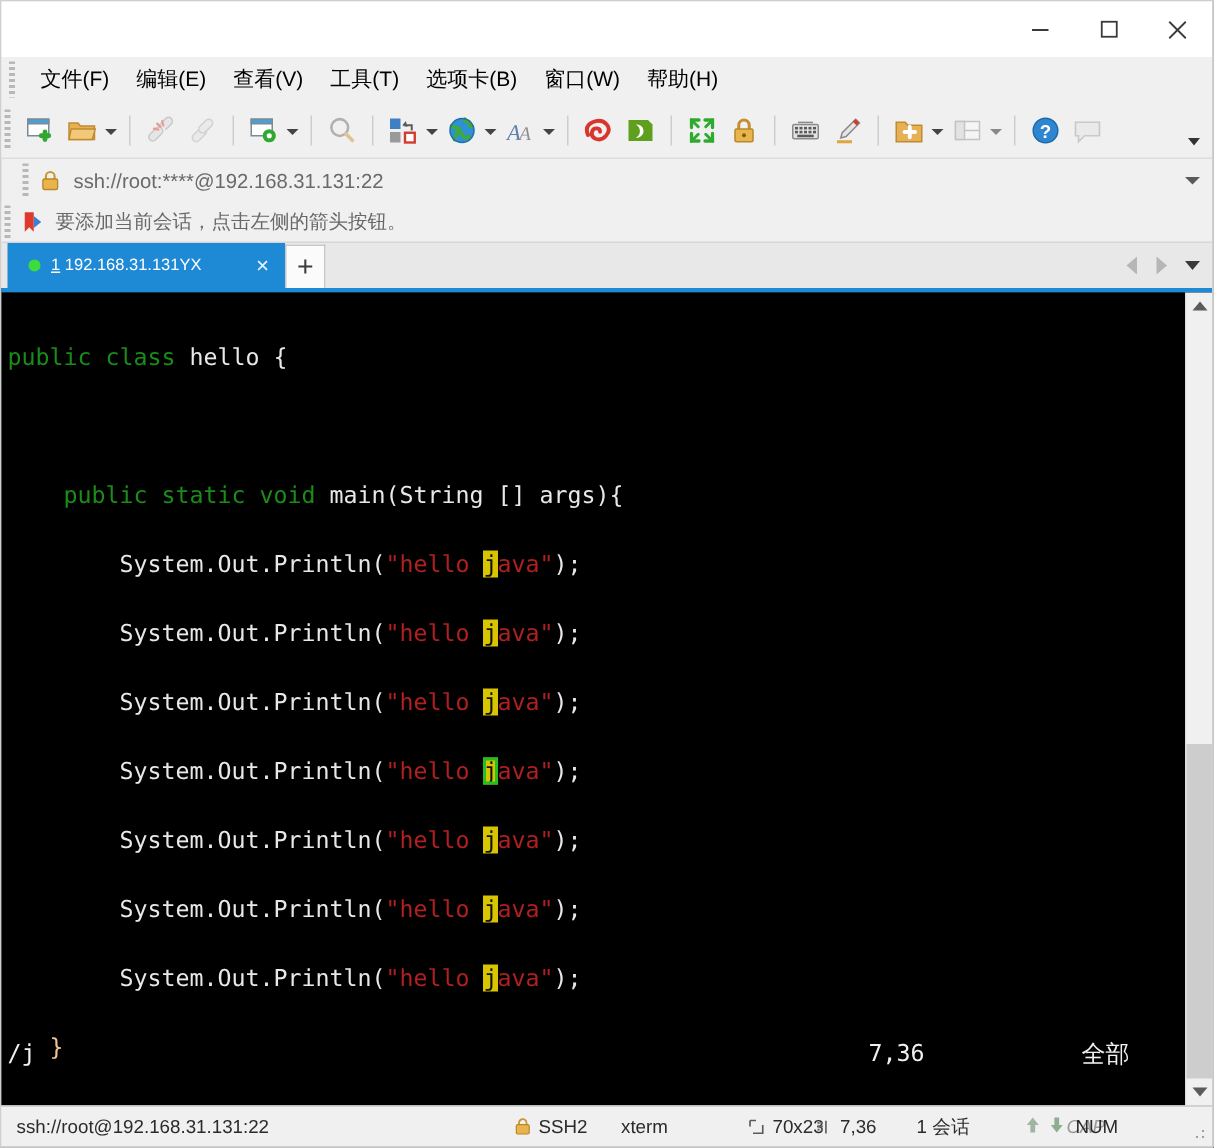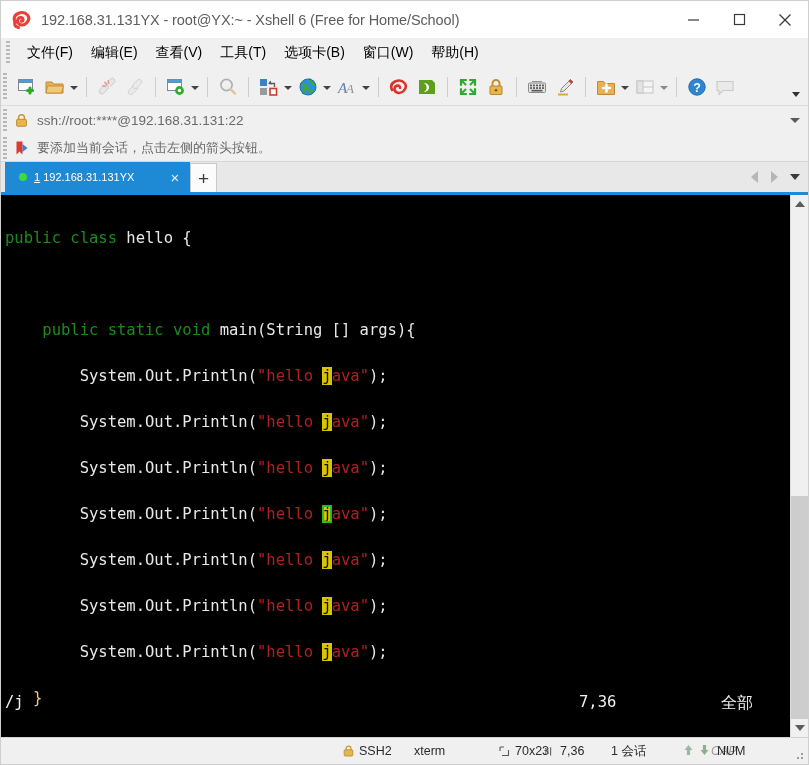--- a/index.html
+++ b/index.html
@@ -98,20 +98,21 @@
     border-top: 5px solid #333;
   }
 
   
   .addressbar {
     height: 28px; min-height: 28px;
     background: #f0f0f0;
     display: flex; align-items: center;
     padding-left: 14px; padding-right: 8px;
     position: relative;
+    margin-left: 12px;
   }
   .lock-ico { width: 13px; height: 15px; margin-right: 9px; flex: none; }
   .addr-text {
     font-size: 13.5px; color: #6a6a6a; flex: 1; white-space: nowrap; overflow: hidden;
   }
   .addr-caret i {
     display:block; width:0;height:0;
     border-left: 5px solid transparent; border-right: 5px solid transparent;
     border-top: 5px solid #5a5a5a;
   }
@@ -253,29 +254,20 @@
       radial-gradient(circle 1px at 9px 5px, #9d9d9d 99%, transparent);
   }
   .arrows-ud { display: flex; align-items: center; gap: 5px; }
 </style>
 </head>
 <body>
 
 <div id="app">
 
   <div class="titlebar">
-    <div class="title-left">
-      <span class="app-logo">
-        <svg width="21" height="21" viewBox="0 0 21 21">
-          <path d="M4 13 Q1.5 7 7 4.5 Q13 2 16.5 6 Q19.5 9.5 16 13.5 Q13 17 9 15.5 Q6 14.2 6.6 11.2 Q7.2 8.4 10 8.6 Q12.2 8.8 12 10.8 Q11.8 12.3 10.4 12.2" fill="none" stroke="#e8413a" stroke-width="3.1" stroke-linecap="round"></path>
-          <path d="M4 13 Q2.5 17.5 7.5 18.5" fill="none" stroke="#e8413a" stroke-width="3.1" stroke-linecap="round"></path>
-        </svg>
-      </span>
-      <span class="title-text">192.168.31.131YX - root@YX:~ - Xshell 6 (Free for Home/School)</span>
-    </div>
     <div class="win-buttons">
       <div class="win-btn">
         <svg width="13" height="13" viewBox="0 0 13 13">
             <line x1="1" y1="7" x2="12" y2="7" stroke="#3a3a3a" stroke-width="1.2"></line>
           </svg>
       </div>
       <div class="win-btn">
         <svg width="13" height="13" viewBox="0 0 13 13">
             <rect x="1.5" y="1.5" width="10" height="10" fill="none" stroke="#3a3a3a" stroke-width="1.2"></rect>
           </svg>
@@ -561,20 +553,21 @@
       <div class="sb-track">
         <div class="sb-thumb"></div>
       </div>
       <div class="sb-arrow down">
           <i></i>
         </div>
     </div>
   </div>
 
   <div class="statusbar">
+    <span class="sb-cell sb-url">ssh://root@192.168.31.131:22</span>
 
     <span class="sb-cell" style="position:absolute;left:342px;">
       <span class="sb-ico">
         <svg width="11" height="12" viewBox="0 0 11 12">
           <path d="M3 5V3.6a2.5 2.5 0 015 0V5" fill="none" stroke="#c8972f" stroke-width="1.2"></path>
           <rect x="1.2" y="4.8" width="8.6" height="6.2" rx="1" fill="#e9b44c" stroke="#b8862c" stroke-width="0.8"></rect>
         </svg>
       </span>
       <span>SSH2</span>
     </span>

